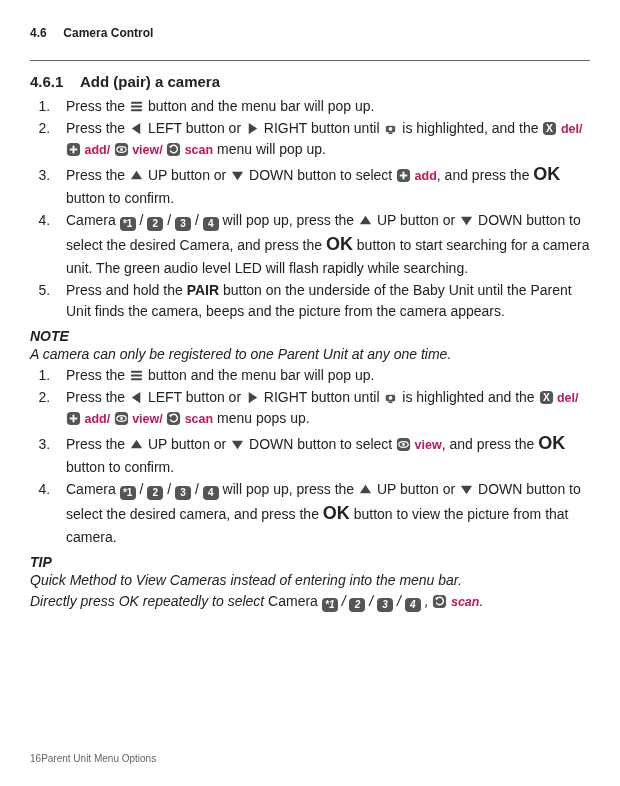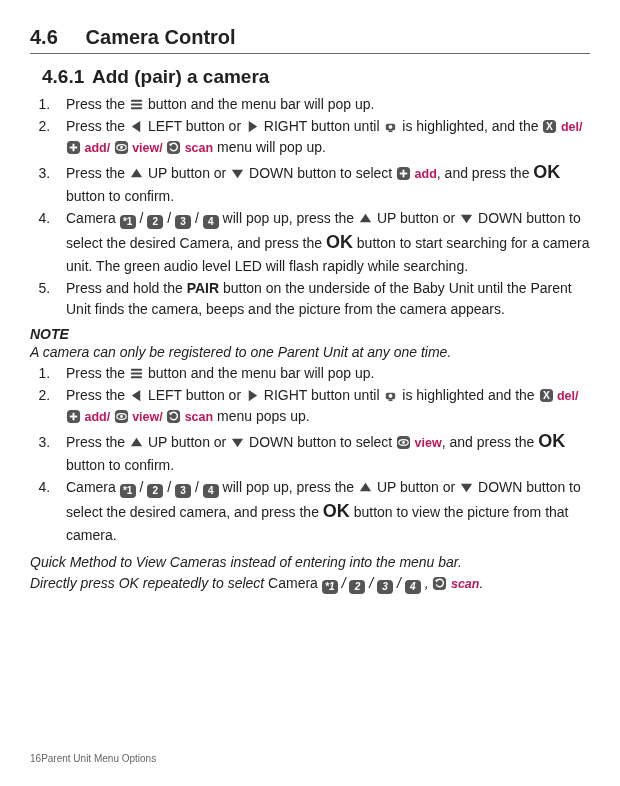--- a/index.html
+++ b/index.html
@@ -12,29 +12,29 @@
     color: #222;
     background: #fff;
     position: relative;
   }
   .page {
     padding: 20px 30px 0 30px;
     box-sizing: border-box;
   }
   .section-title {
     font-weight: bold;
-    font-size: 20px;
+    font-size: 12px;
     margin: 6px 0 8px 0;
     border-bottom: 1px solid #666;
-    padding-bottom: 4px;
+    padding-bottom: 20px;
   }
   .sub-title {
     font-weight: bold;
-    font-size: 19px;
-    margin: 12px 0 6px 12px;
+    font-size: 15px;
+    margin: 12px 0 6px 0;
   }
   .sub-title .num {
     display: inline-block;
     width: 50px;
   }
   ol.steps {
     margin: 0 0 6px 0;
     padding-left: 24px;
   }
   ol.steps > li {
@@ -184,20 +184,21 @@
             <rect x="1" y="1" width="14" height="14" rx="4" fill="#555"></rect>
             <ellipse cx="8" cy="8" rx="5" ry="3" fill="none" stroke="#fff" stroke-width="1.3"></ellipse>
             <circle cx="8" cy="8" r="1.5" fill="#fff"></circle>
           </svg><span class="g"> view</span>, and press the <span class="ok">OK</span> button to confirm.</li>
         <li>Camera <span class="icon-badge">*1</span> / <span class="icon-badge">2</span> / <span class="icon-badge">3</span> / <span class="icon-badge">4</span>  will pop up, press the <svg width="15" height="15" viewBox="0 0 16 16" class="icon">
             <polygon points="2,12 14,12 8,3" fill="#444"></polygon>
           </svg> UP button or <svg width="15" height="15" viewBox="0 0 16 16" class="icon">
             <polygon points="2,4 14,4 8,13" fill="#444"></polygon>
           </svg> DOWN button to select the desired camera, and press the  <span class="ok">OK</span> button to view the picture from that camera.</li>
       </ol>
+      <div class="tip-label">TIP</div>
       <div class="tip-text">Quick Method to View Cameras instead of entering into the menu bar.<br>Directly press OK repeatedly to select <span style="font-style: normal;">Camera </span><span class="icon-badge">*1</span> / <span class="icon-badge">2</span> / <span class="icon-badge">3</span> / <span class="icon-badge">4</span> ,  <svg width="15" height="15" viewBox="0 0 16 16" class="icon">
           <rect x="1" y="1" width="14" height="14" rx="4" fill="#555"></rect>
           <path d="M5 5 A4 4 0 1 1 4.5 9" fill="none" stroke="#fff" stroke-width="1.5"></path>
           <polygon points="3,4 7,4 5,7" fill="#fff"></polygon>
         </svg><span class="g"> scan</span>.</div>
     </div>
 </div>
 
 <div class="footer">
   <span>16</span>

